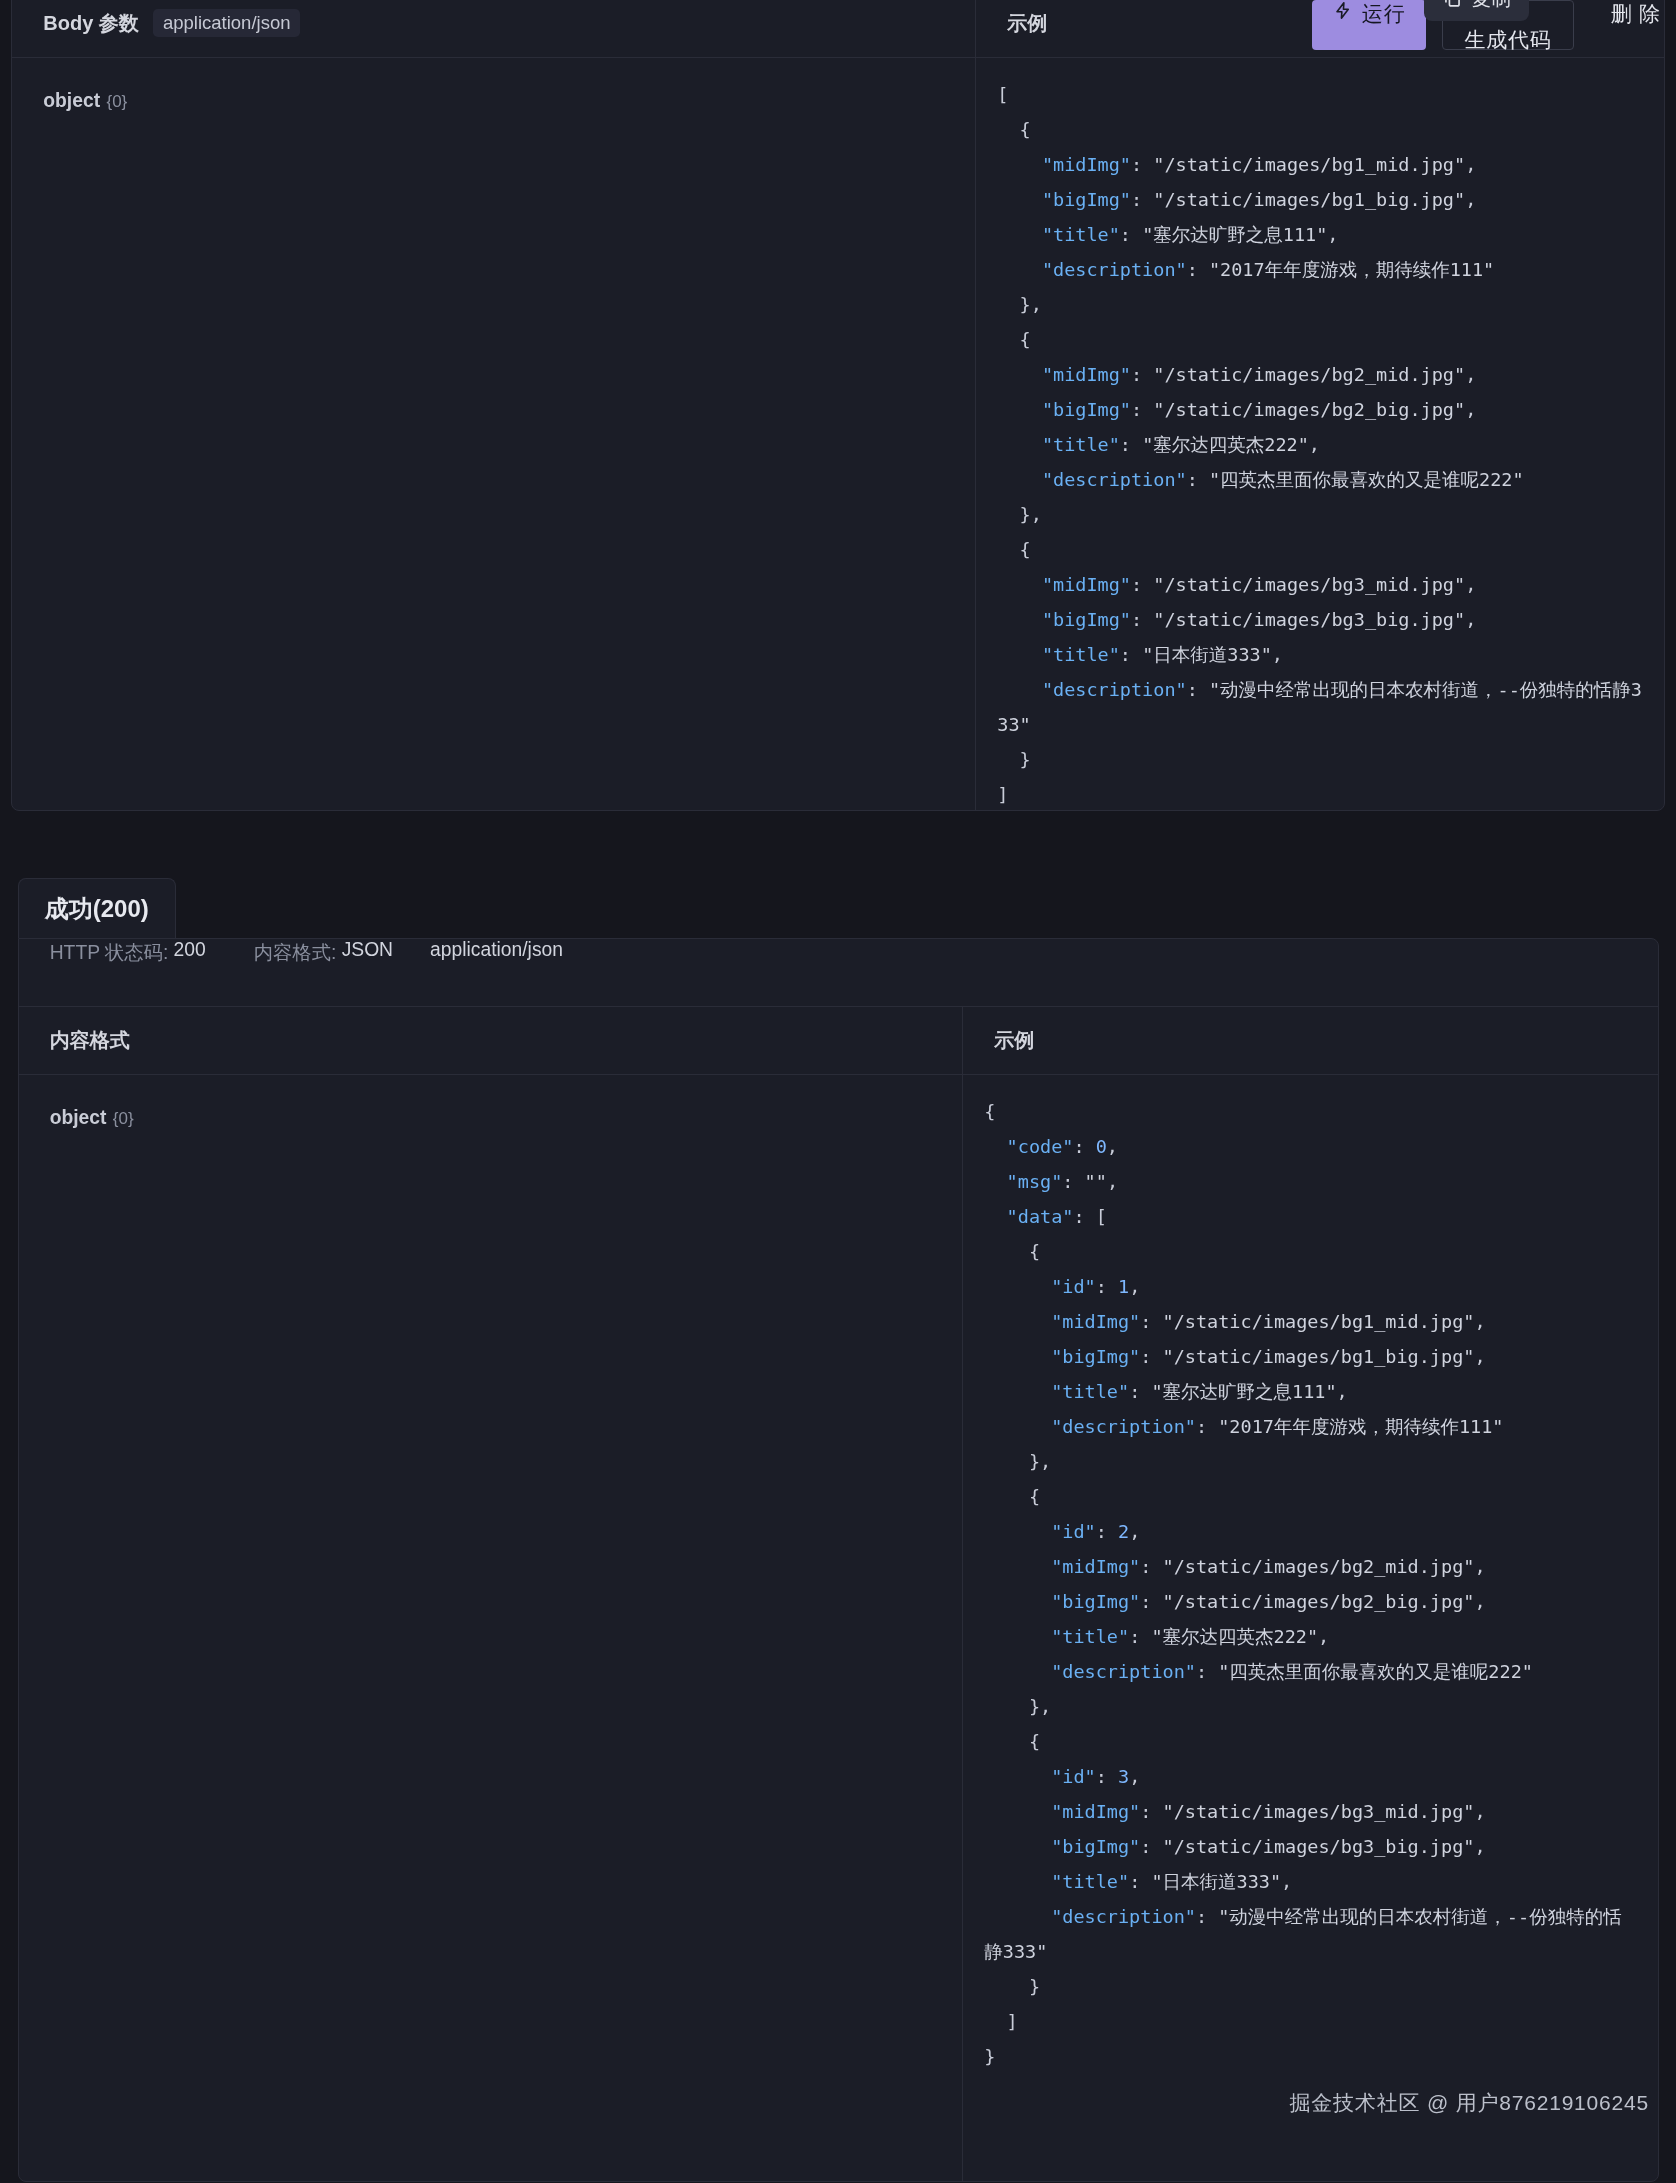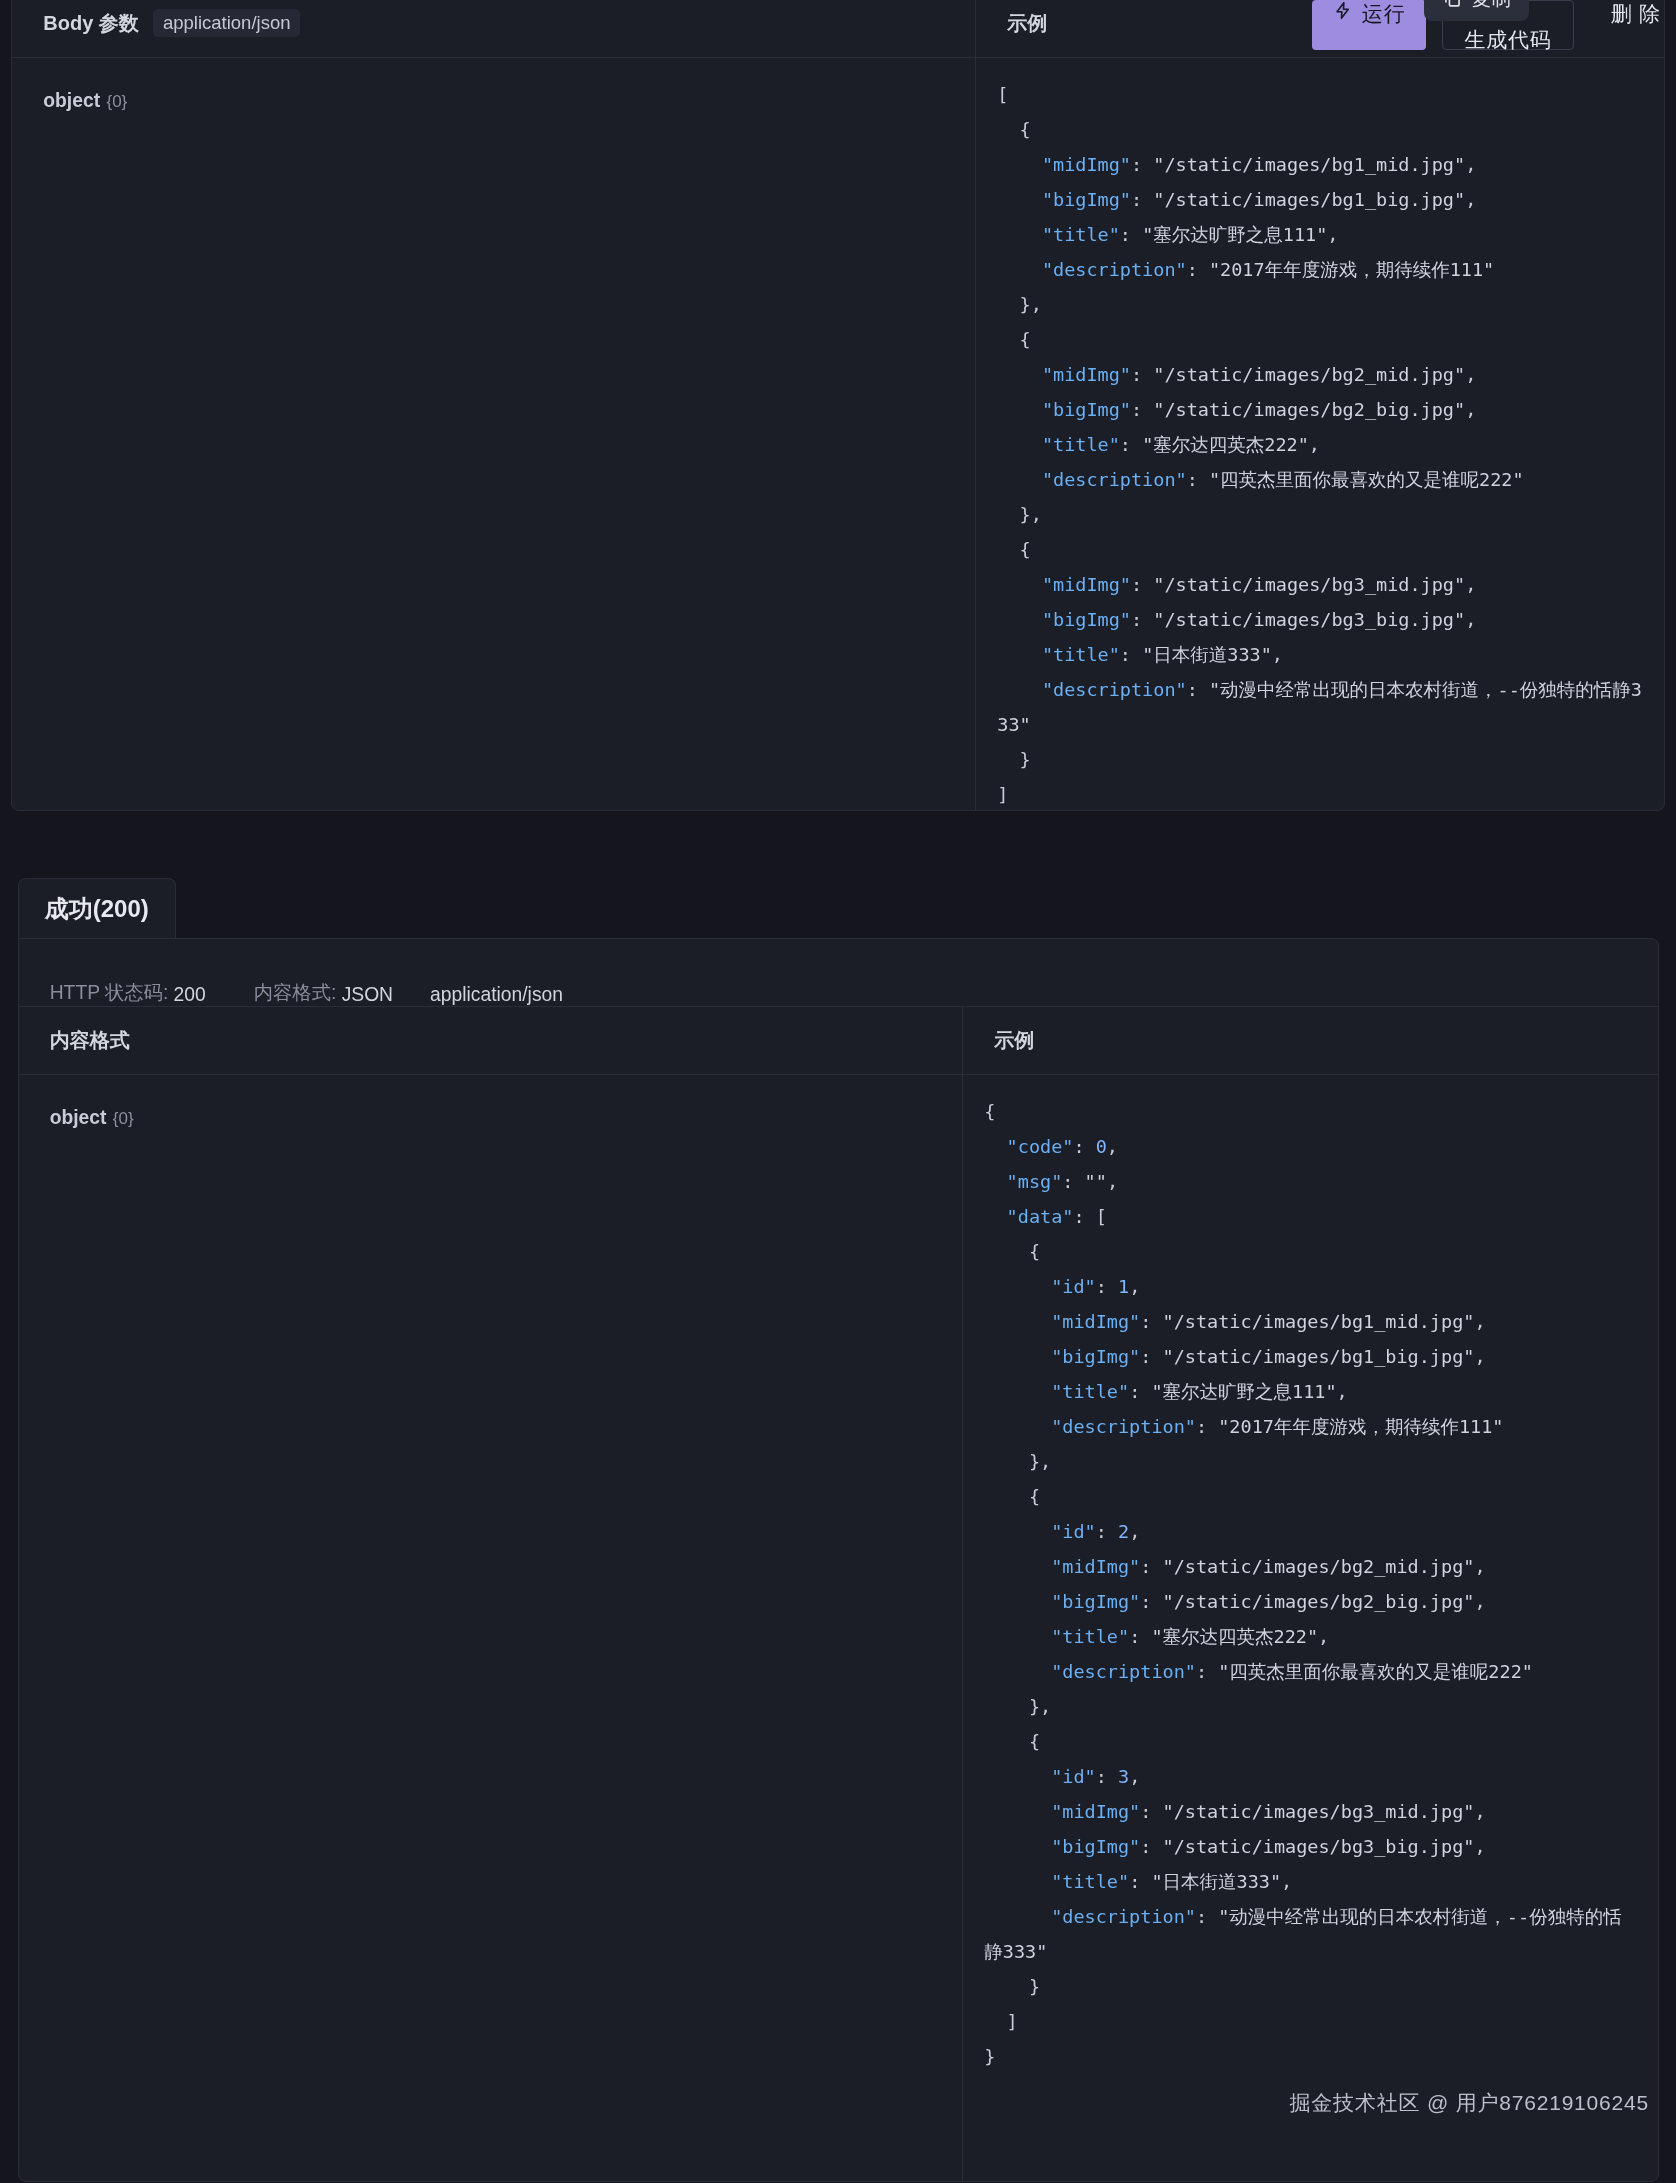--- a/index.html
+++ b/index.html
@@ -127,21 +127,21 @@
   }
   .resp-panel {
     margin: 0 17.7px 0 17.7px;
     background: #1b1d27;
     border: 0.8px solid #2a2c38;
     border-radius: 0 8px 8px 8px;
     overflow: hidden;
   }
   .meta-row {
     display: flex;
-    align-items: flex-end;
+    align-items: flex-start;
     height: 68px;
     padding: 0 31px;
     border-bottom: 0.8px solid #2a2c38;
     font-size: 19.3px;
     color: #d2d5de;
   }
   .meta-row .lbl { color: #8a8f9e; }
   .meta-row .gap1 { width: 48px; }
   .meta-row .gap2 { width: 37px; }
 

